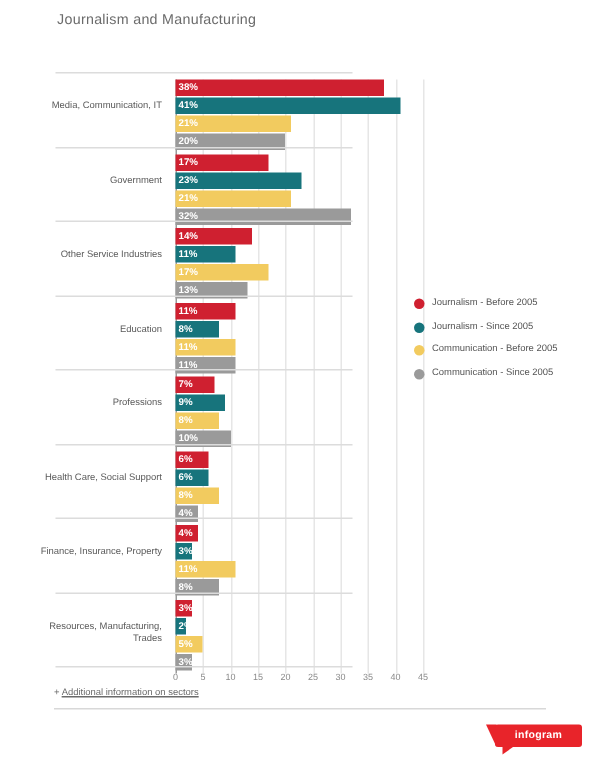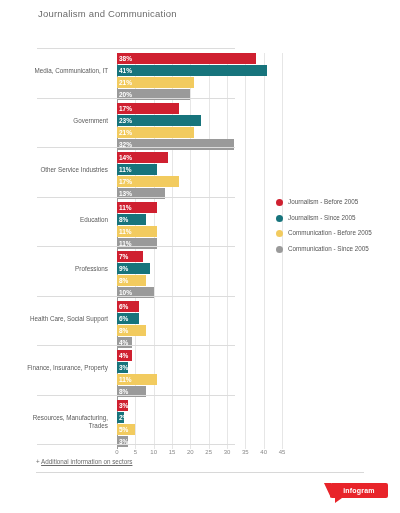--- a/index.html
+++ b/index.html
@@ -130,21 +130,21 @@
   .logo-tail {
     position: absolute; left: 0; top: 0;
     width: 0; height: 0;
     border-top: 15px solid #e8242a;
     border-left: 7px solid transparent;
   }
 </style>
 </head>
 <body>
 
-<div class="chart-title">Journalism and Communication</div>
+<div class="chart-title">Journalism and Manufacturing</div>
 
 <div class="chart-body">
   <div class="plot">
     <div class="gridlines" id="gridlines">
         <div class="gridline zero" style="left: 0px;"></div>
         <div class="gridline" style="left: 18.3333px;"></div>
         <div class="gridline" style="left: 36.6667px;"></div>
         <div class="gridline" style="left: 55px;"></div>
         <div class="gridline" style="left: 73.3333px;"></div>
         <div class="gridline" style="left: 91.6667px;"></div>

